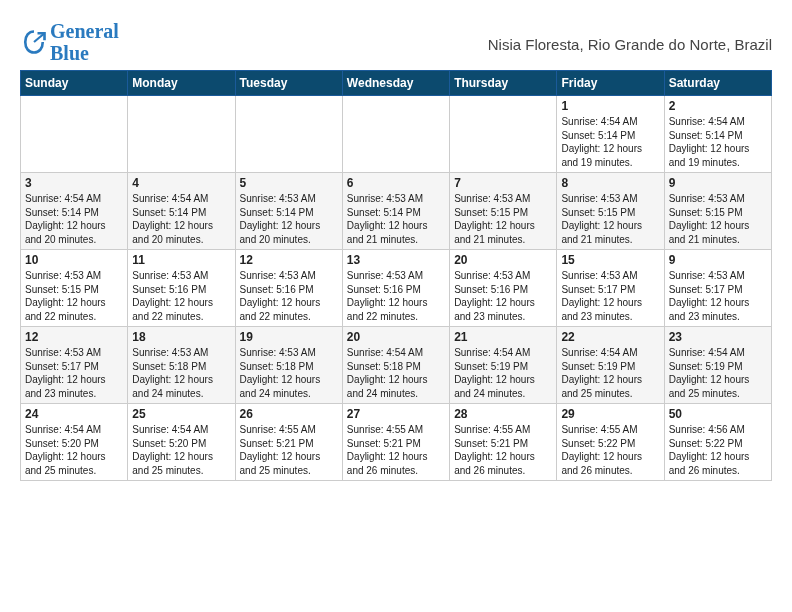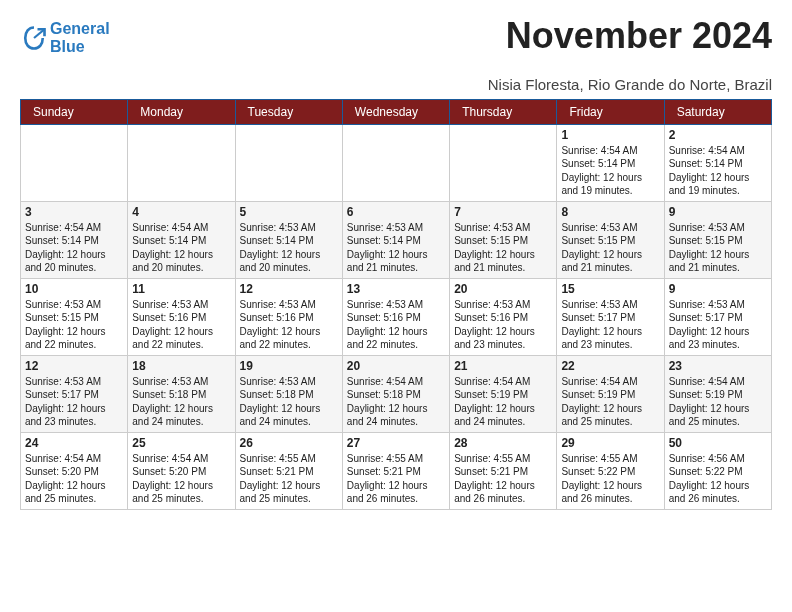--- a/index.html
+++ b/index.html
@@ -19,24 +19,25 @@
       align-items: flex-start;
       justify-content: space-between;
       margin-bottom: 4px;
     }
     .logo {
       display: flex;
       align-items: center;
       margin-top: 4px;
     }
     .logo-text {
-      font-size: 16px;
+      font-size: 20px;
       font-weight: bold;
       color: #333;
       line-height: 1.1;
+      font-family: Liberation Serif, serif;
     }
     .logo-text span {
       color: #2a7abf;
     }
     .logo-icon {
       width: 28px;
       height: 28px;
       margin-right: 2px;
     }
     .title-area {
@@ -53,25 +54,25 @@
       color: #444;
       text-align: right;
       margin-top: 20px;
     }
     .calendar-table {
       width: 100%;
       border-collapse: collapse;
       margin-top: 6px;
     }
     .calendar-table th {
-      background: #7f1d1d;
+      background: #0c4a6e;
       color: #fff;
       font-size: 12px;
-      font-weight: normal;
-      padding: 5px 12px;
+      font-weight: bold;
+      padding: 5px 4px;
       text-align: left;
       border: 1px solid #1a5a9a;
     }
     .calendar-table td {
       border: 1px solid #ccc;
       vertical-align: top;
       padding: 3px 4px;
       font-size: 9.5px;
       color: #222;
       background: #fff;
@@ -107,21 +108,20 @@
         <path d="M16 4 C10 4 6 9 6 16 C6 23 10 28 16 28 C22 28 26 23 26 16" stroke="#2a7abf" stroke-width="3" fill="none"></path>
         <path d="M20 6 L28 6 L28 14" stroke="#2a7abf" stroke-width="3" fill="none"></path>
         <path d="M16 16 L28 6" stroke="#2a7abf" stroke-width="2.5" fill="none"></path>
       </svg>
       <div class="logo-text">
         <div><span>General</span></div>
         <div><span>Blue</span></div>
       </div>
     </div>
     <div class="title-area">
-      <div class="month-title">November 2024</div>
       <div class="subtitle">Nisia Floresta, Rio Grande do Norte, Brazil</div>
     </div>
   </div>
 
   <table class="calendar-table">
     <thead>
       <tr>
       <th>Sunday</th>
           <th>Monday</th>
           <th>Tuesday</th>

